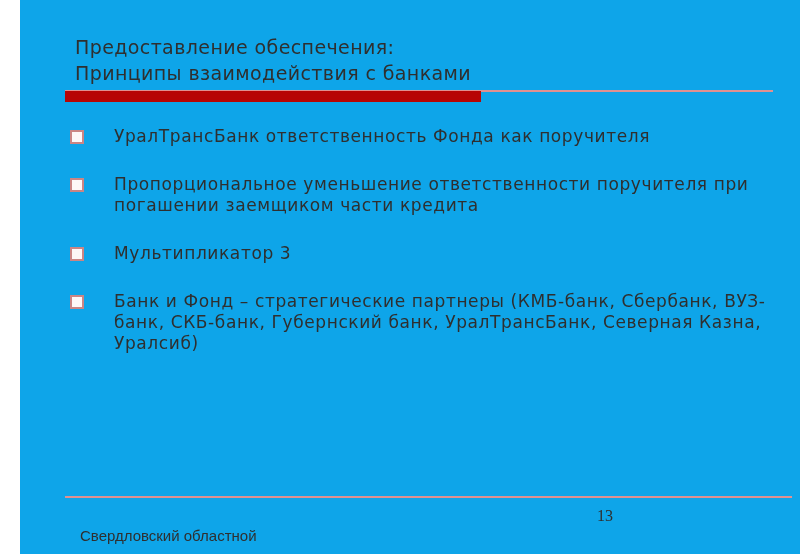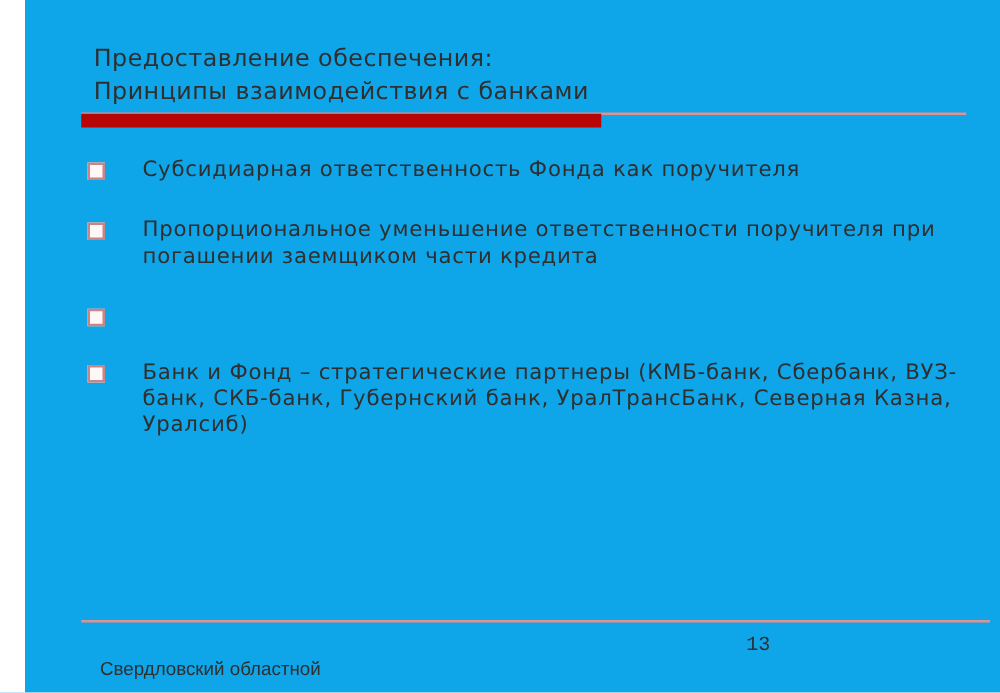--- a/index.html
+++ b/index.html
@@ -95,49 +95,50 @@
     top: 523px;
     font-family: "Liberation Sans", sans-serif;
     font-size: 15px;
     line-height: 25px;
     color: var(--text, #2f2f2f);
   }
   .page-number {
     position: absolute;
     left: 577px;
     top: 507px;
-    font-family: Liberation Mono, monospace;
+    font-family: Liberation Serif, serif;
     font-size: 16px;
     color: var(--text, #2f2f2f);
   }
 </style>
 </head>
 <body>
 
 <div class="slide">
 
   <h1 class="title">
     <span class="title-line">Предоставление обеспечения:</span>
     <span class="title-line">Принципы взаимодействия с банками</span>
   </h1>
 
   <div class="accent-line"></div>
   <div class="accent-bar"></div>
 
   <ul class="bullets">
     <li class="bullet-row">
       <span class="bullet-marker"></span>
-      <span class="bullet-text">Субсидиарная ответственность Фонда как поручителя</span>
+      <span class="bullet-text">УралТрансБанк ответственность Фонда как поручителя</span>
     </li>
     <li class="bullet-row">
       <span class="bullet-marker"></span>
       <span class="bullet-text">Пропорциональное уменьшение ответственности поручителя при погашении заемщиком части кредита</span>
     </li>
     <li class="bullet-row">
       <span class="bullet-marker"></span>
+      <span class="bullet-text">Мультипликатор 3</span>
     </li>
     <li class="bullet-row">
       <span class="bullet-marker"></span>
       <span class="bullet-text">Банк и Фонд – стратегические партнеры (КМБ-банк, Сбербанк, ВУЗ-банк, СКБ-банк, Губернский банк, УралТрансБанк, Северная Казна, Уралсиб)</span>
     </li>
   </ul>
 
   <div class="footer-line"></div>
 
   <div class="footer-left">

